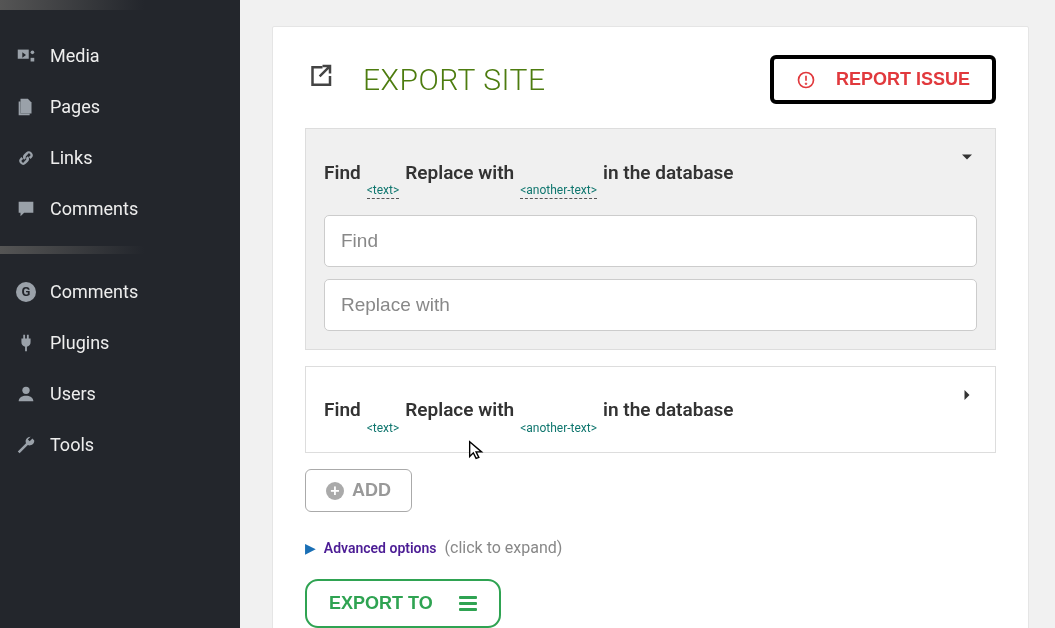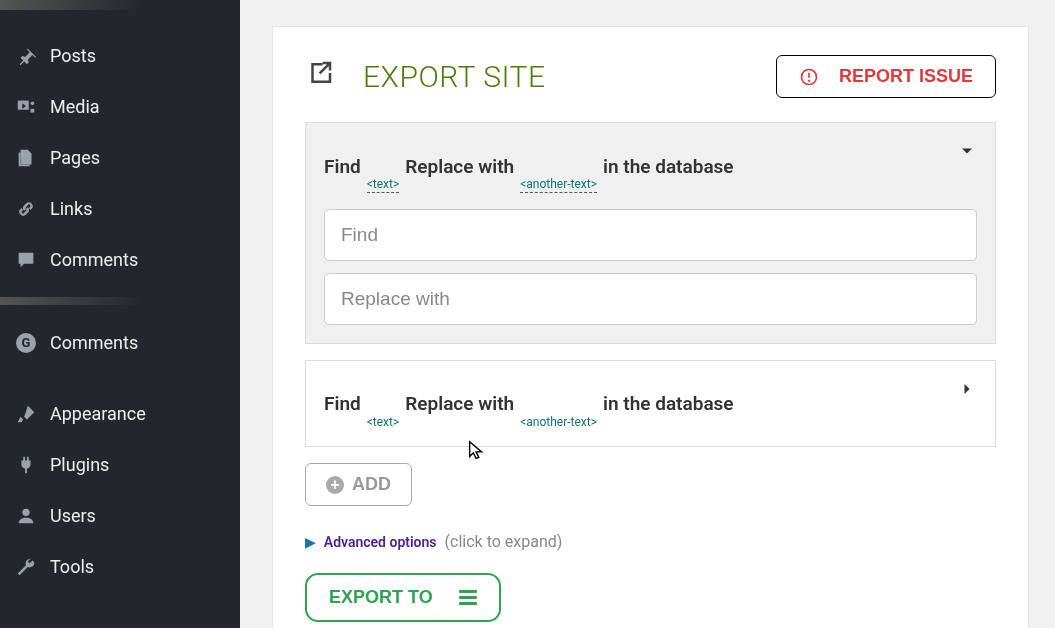--- a/index.html
+++ b/index.html
@@ -11,21 +11,21 @@
   .sidebar-item { display: flex; align-items: center; height: 51px; padding-left: 14px; cursor: pointer; color: #eee; }
   .sidebar-icon { width: 24px; height: 24px; display: flex; align-items: center; justify-content: center; color: #9aa1a9; margin-right: 12px; }
   .sidebar-icon svg { width: 22px; height: 22px; fill: currentColor; }
   .sidebar-label { font-size: 18px; }
   .sidebar-sep { height: 8px; margin: 12px 0; background: linear-gradient(90deg,#555 0,#23262c 60%); }
 
   .content { flex: 1; padding: 26px 26px 0 32px; overflow: hidden; }
   .card { background: #fff; border: 1px solid #e5e5e5; padding: 28px 32px 30px; border-radius: 2px; }
   .card-head { display: flex; align-items: center; justify-content: space-between; margin-bottom: 24px; }
   .page-title { display: flex; align-items: center; gap: 28px; font-size: 30px; font-weight: 300; color: #4d7c0f; letter-spacing: 0.5px; }
-  .report-btn { border: 1px solid #000000; color: #e1393d; background: #fff; border-radius: 6px; padding: 10px 22px; font-size: 18px; font-weight: 600; display: flex; align-items: center; gap: 20px; cursor: pointer; }
+  .report-btn { border: 4px solid #000000; color: #e1393d; background: #fff; border-radius: 6px; padding: 10px 22px; font-size: 18px; font-weight: 600; display: flex; align-items: center; gap: 20px; cursor: pointer; }
   .report-btn svg { width: 20px; height: 20px; stroke: #e1393d; fill: none; }
 
   .panel { border: 1px solid #ddd; background: #f0f0f0; border-radius: 0; padding: 16px 18px 18px; position: relative; margin-bottom: 16px; }
   .panel.closed { background: #fff; padding: 16px 18px; }
   .panel-header { font-size: 19px; color: #333; display: flex; align-items: center; gap: 6px; }
   .panel-header .ph-bold { font-weight: 600; }
   .panel-header .ph-code { font-size: 12px; color: #0f766e; border-bottom: 1px dashed #555; padding-bottom: 1px; margin-top: 38px; }
   .panel.closed .ph-code { border-bottom: none; }
   .panel-caret { position: absolute; right: 18px; top: 18px; width: 20px; height: 20px; color: #333; cursor: pointer; }
   .panel-caret svg { width: 20px; height: 20px; fill: currentColor; }
@@ -54,28 +54,20 @@
 </head>
 <body>
 
 <div class="app">
   <aside class="sidebar">
     <div class="sidebar-current"></div>
     <div class="sidebar-items">
       <div class="sidebar-item">
         <span class="sidebar-icon">
             <svg viewBox="0 0 24 24">
-              <path d="M14 4l-1 1 3 3-5 5-3-1-2 2 3 3-4 4 1 1 4-4 3 3 2-2-1-3 5-5 3 3 1-1z"></path>
-            </svg>
-          </span>
-        <span class="sidebar-label">Posts</span>
-      </div>
-      <div class="sidebar-item">
-        <span class="sidebar-icon">
-            <svg viewBox="0 0 24 24">
               <path d="M3 5h12v10H3z"></path>
               <path d="M8 8l4 3-4 3z" fill="#23262c"></path>
               <circle cx="19" cy="8" r="2"></circle>
               <path d="M17 14h4v4h-4z"></path>
             </svg>
           </span>
         <span class="sidebar-label">Media</span>
       </div>
       <div class="sidebar-item">
         <span class="sidebar-icon">
@@ -103,28 +95,20 @@
         <span class="sidebar-label">Comments</span>
       </div>
     </div>
     <div class="sidebar-sep"></div>
     <div class="sidebar-items">
       <div class="sidebar-item">
         <span class="sidebar-icon">
             <span class="genesis-circ">G</span>
           </span>
         <span class="sidebar-label">Comments</span>
-      </div>
-      <div class="sidebar-item" style="margin-top:20px">
-        <span class="sidebar-icon">
-            <svg viewBox="0 0 24 24">
-              <path d="M14 3l7 7-8 8-3-3zM6 15l3 3-2 3-4 0z"></path>
-            </svg>
-          </span>
-        <span class="sidebar-label">Appearance</span>
       </div>
       <div class="sidebar-item">
         <span class="sidebar-icon">
             <svg viewBox="0 0 24 24">
               <path d="M9 3v4H7v4a5 5 0 0 0 4 5v5h2v-5a5 5 0 0 0 4-5V7h-2V3h-2v4h-2V3z"></path>
             </svg>
           </span>
         <span class="sidebar-label">Plugins</span>
       </div>
       <div class="sidebar-item">

